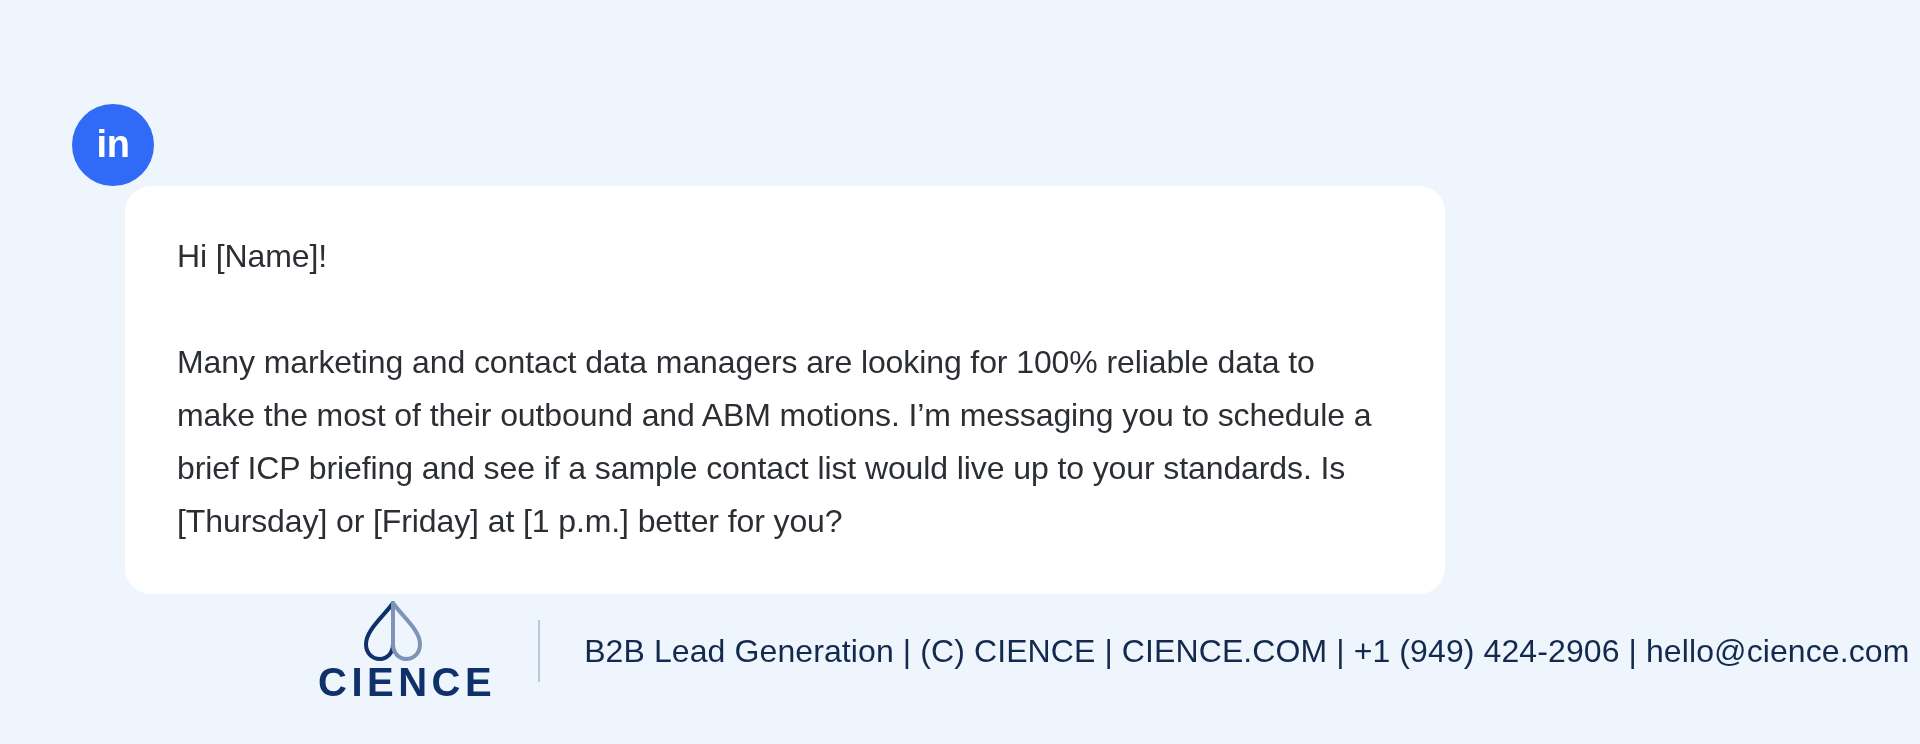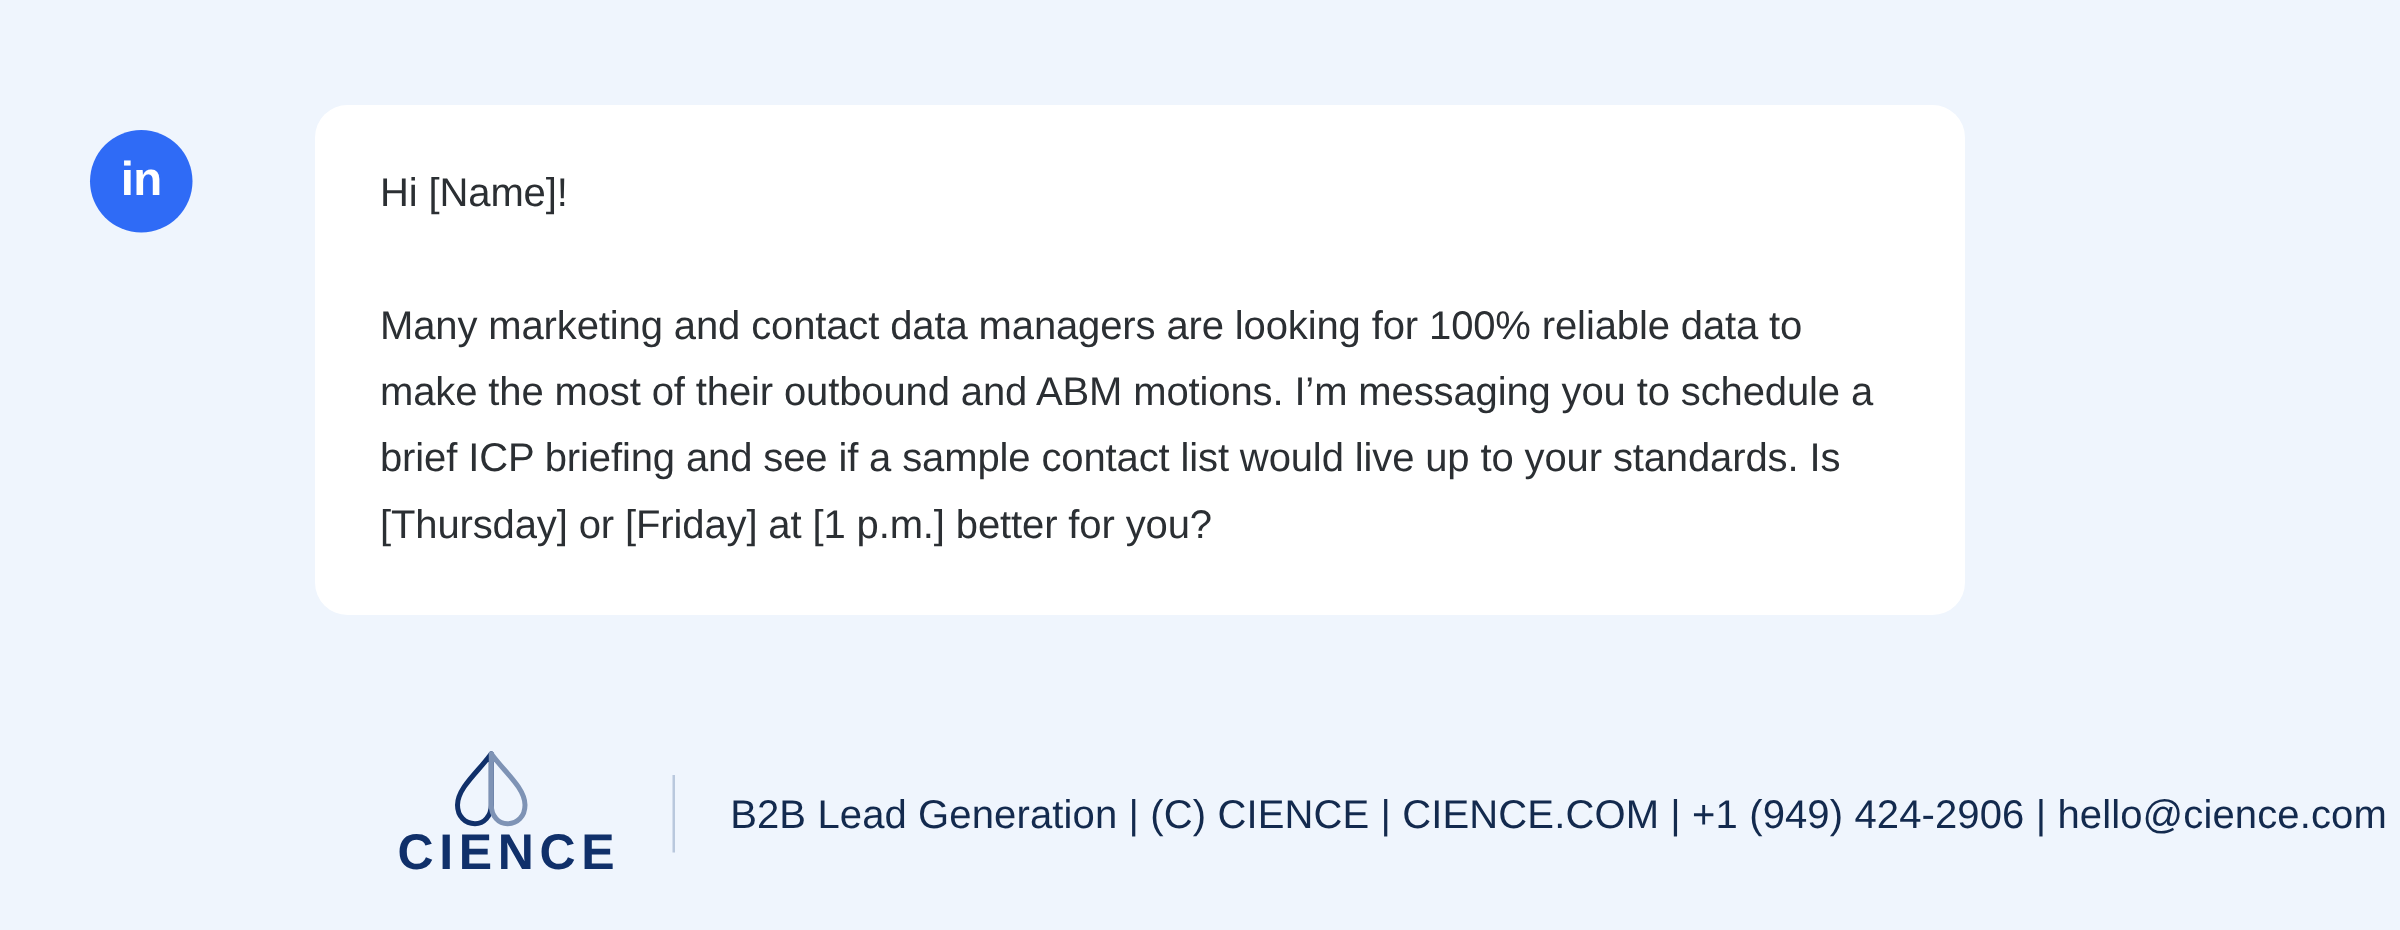--- a/index.html
+++ b/index.html
@@ -22,20 +22,21 @@
     background: #eff5fd;
   }
 
   
   .message-row {
     position: absolute;
     left: 72px;
     top: 84px;
     display: flex;
     align-items: flex-start;
+    flex-direction: column;
   }
 
   .avatar {
     width: 82px;
     height: 82px;
     border-radius: 50%;
     background: #2f6bf6;
     display: flex;
     align-items: center;
     justify-content: center;
@@ -47,21 +48,21 @@
     font-family: "Liberation Sans", sans-serif;
     font-size: 38px;
     font-weight: bold;
     letter-spacing: -0.5px;
     line-height: 1;
     position: relative;
     top: -1px;
   }
 
   .bubble {
-    margin-left: 98px;
+    margin-left: 53px;
     width: 1320px;
     box-sizing: border-box;
     background: #ffffff;
     border-radius: 26px;
     padding: 44px 52px 46px 52px;
     min-height: 306px;
   }
 
   .bubble p {
     margin: 0;

